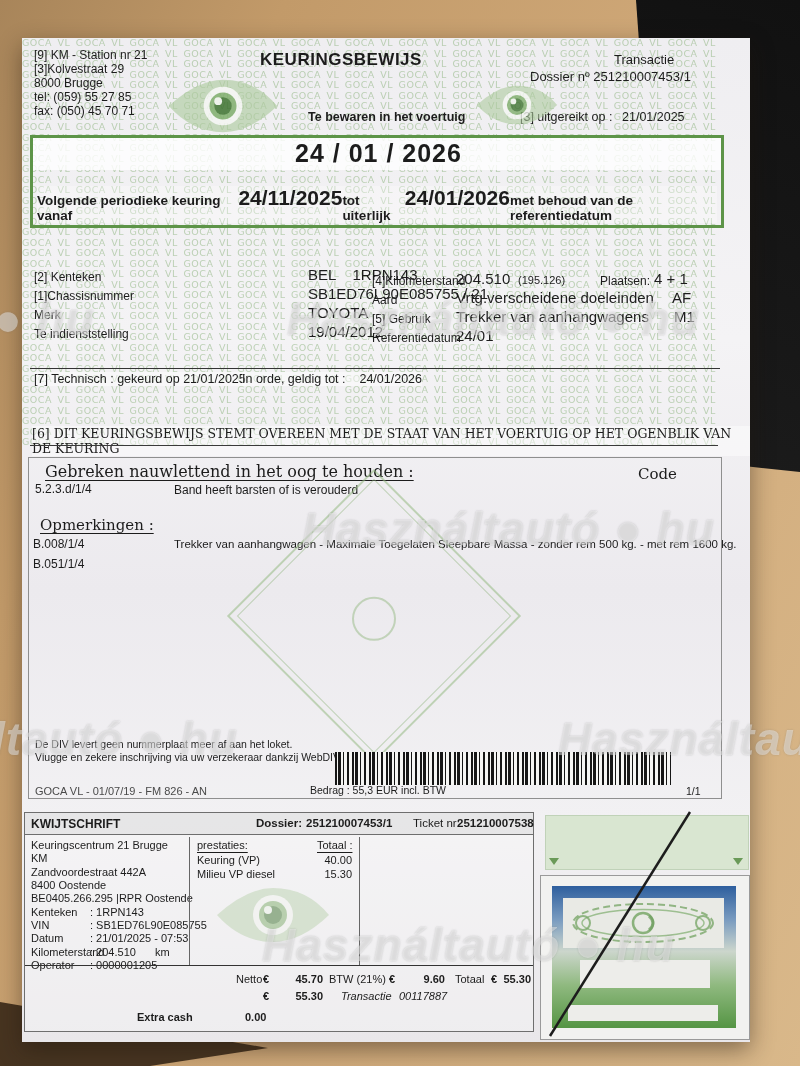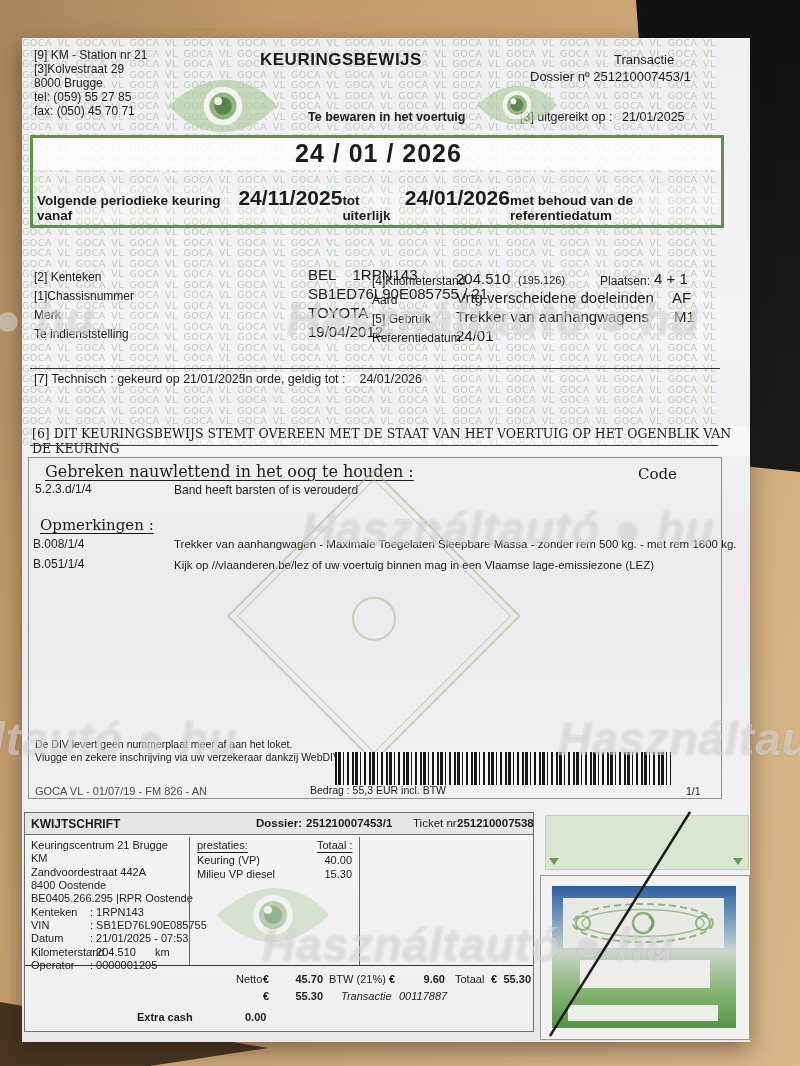--- a/index.html
+++ b/index.html
@@ -124,21 +124,20 @@
     <div class="abs" style="left:6px;top:419px;width:692px;height:340px;border:1px solid #8f8f8f;"></div>
     <div class="abs serif und" style="left:23px;top:424px;font-size:16px;">Gebreken nauwlettend in het oog te houden :</div>
     <div class="abs serif" style="left:616px;top:427px;font-size:15px;">Code</div>
     <div class="abs" style="left:13px;top:444px;font-size:12px;">5.2.3.d/1/4</div>
     <div class="abs" style="left:152px;top:445px;font-size:12px;">Band heeft barsten of is verouderd</div>
 
     <div class="abs serif und" style="left:18px;top:478px;font-size:15px;">Opmerkingen :</div>
     <div class="abs" style="left:11px;top:499px;font-size:12px;">B.008/1/4</div>
     <div class="abs" style="left:152px;top:500px;font-size:11.5px;">Trekker van aanhangwagen - Maximale Toegelaten Sleepbare Massa - zonder rem 500 kg. - met rem 1600 kg.</div>
     <div class="abs" style="left:11px;top:519px;font-size:12px;">B.051/1/4</div>
-    <div class="abs" style="left:152px;top:521px;font-size:11.5px;">Kijk op //vlaanderen.be/lez of uw voertuig binnen mag in een Vlaamse lage-emissiezone (LEZ)</div>
 
     <div class="abs diamond" style="left:248px;top:474px;width:204px;height:204px;">
       <div class="diamond-inner"></div>
       <div class="abs" style="left:82px;top:82px;width:40px;height:40px;border:2px solid rgba(150,185,132,.5);border-radius:50%;"></div>
     </div>
 
     <div class="abs" style="left:13px;top:700px;font-size:10.5px;">De DIV levert geen nummerplaat meer af aan het loket.</div>
     <div class="abs" style="left:13px;top:713px;font-size:10.5px;">Vlugge en zekere inschrijving via uw verzekeraar dankzij WebDIV. Levering door bpost.</div>
     <div class="abs barcode" style="left:313px;top:714px;width:336px;height:33px;"></div>
 

